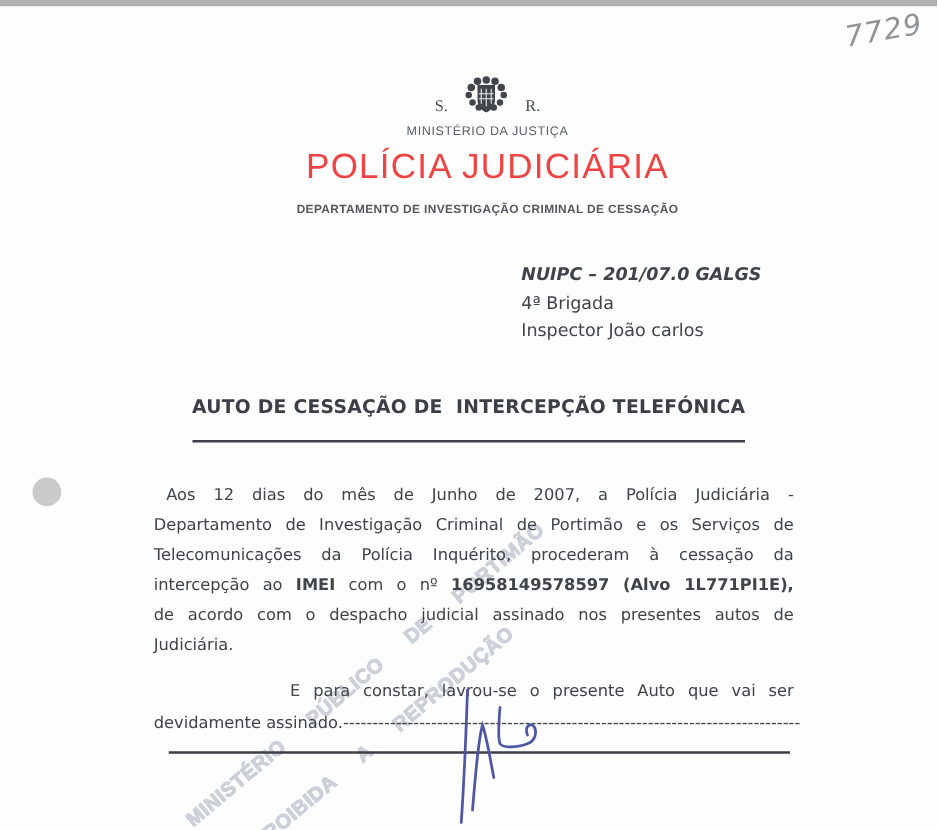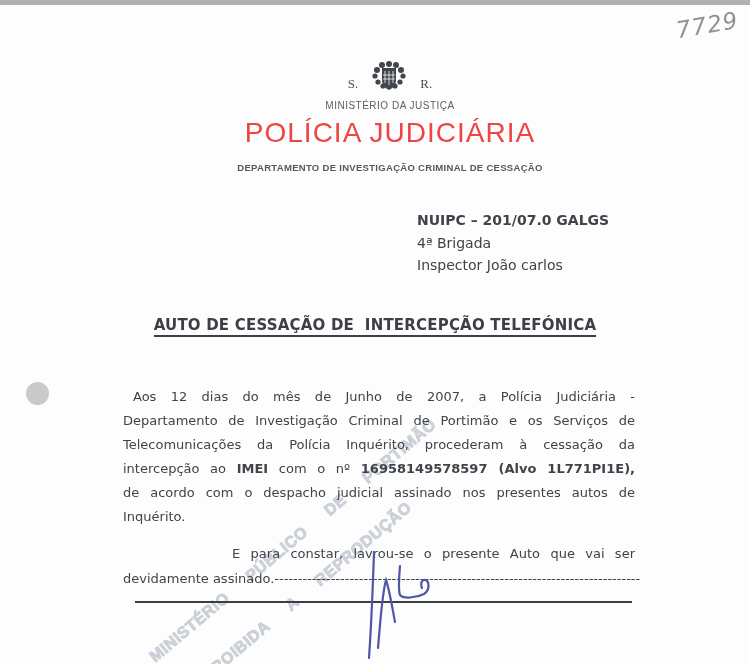--- a/index.html
+++ b/index.html
@@ -19,26 +19,26 @@
   .crest-row .ini{
     position:relative;display:inline-block;font-family:"Liberation Serif",serif;
     font-size:13px;color:#4b4f55;vertical-align:middle;margin:0 14px;top:4px;
   }
   .crest{display:inline-block;vertical-align:middle;}
   .ministry{top:100px;font-size:10px;letter-spacing:0.5px;color:#5b6066;}
   .org{top:117px;font-size:28px;letter-spacing:1px;color:#ef4444;}
   .dept{top:162px;font-size:9.5px;font-weight:bold;letter-spacing:0.3px;color:#54585e;}
   
   .refblock{position:absolute;left:417px;top:209px;font-size:14px;line-height:22.5px;color:#3f444a;}
-  .refblock .r0{font-weight:bold;}
+  .refblock .r0{font-weight:bold;font-style:italic;}
   
   .title-wrap{position:absolute;left:0;top:315px;width:750px;text-align:center;}
   .title-wrap span{
     display:inline-block;font-size:15px;font-weight:bold;letter-spacing:0.2px;
-    white-space:pre;border-bottom:2px solid #3c4046;padding-bottom:1px;color:#3c4046;
+    white-space:pre;border-bottom:2px solid #3c4046;padding-bottom:18px;color:#3c4046;
   }
   
   .para1{position:absolute;left:123px;top:385px;width:512px;font-size:13px;line-height:24px;z-index:2;}
   .para2{position:absolute;left:123px;top:541px;width:512px;font-size:13px;line-height:25px;z-index:2;}
   .jline{text-align:justify;text-align-last:justify;}
   .indent1{padding-left:10px;}
   .indent2{padding-left:109px;}
   .b{font-weight:bold;}
   .dashline{white-space:nowrap;}
   
@@ -106,21 +106,21 @@
   <div class="title-wrap">
     <span>AUTO DE CESSAÇÃO DE  INTERCEPÇÃO TELEFÓNICA</span>
   </div>
 
   <div class="para1">
     <div class="jline indent1">Aos 12 dias do mês de Junho de 2007, a Polícia Judiciária -</div>
     <div class="jline">Departamento de Investigação Criminal de Portimão e os Serviços de</div>
     <div class="jline">Telecomunicações da Polícia Inquérito, procederam à cessação da</div>
     <div class="jline"><span>intercepção ao </span><span class="b">IMEI</span><span> com o nº </span><span class="b">16958149578597 (Alvo 1L771PI1E),</span></div>
     <div class="jline">de acordo com o despacho judicial assinado nos presentes autos de</div>
-    <div>Inquérito.</div>
+    <div>Judiciária.</div>
   </div>
 
   <div class="para2">
     <div class="jline indent2">E para constar, lavrou-se o presente Auto que vai ser</div>
     <div class="dashline"><span>devidamente assinado.</span><span>------------------------------------------------------------------------------</span></div>
   </div>
 
   <div class="sigrule"></div>
   <div class="sig">
     <svg width="130" height="126" viewBox="0 0 130 126" aria-hidden="true">

